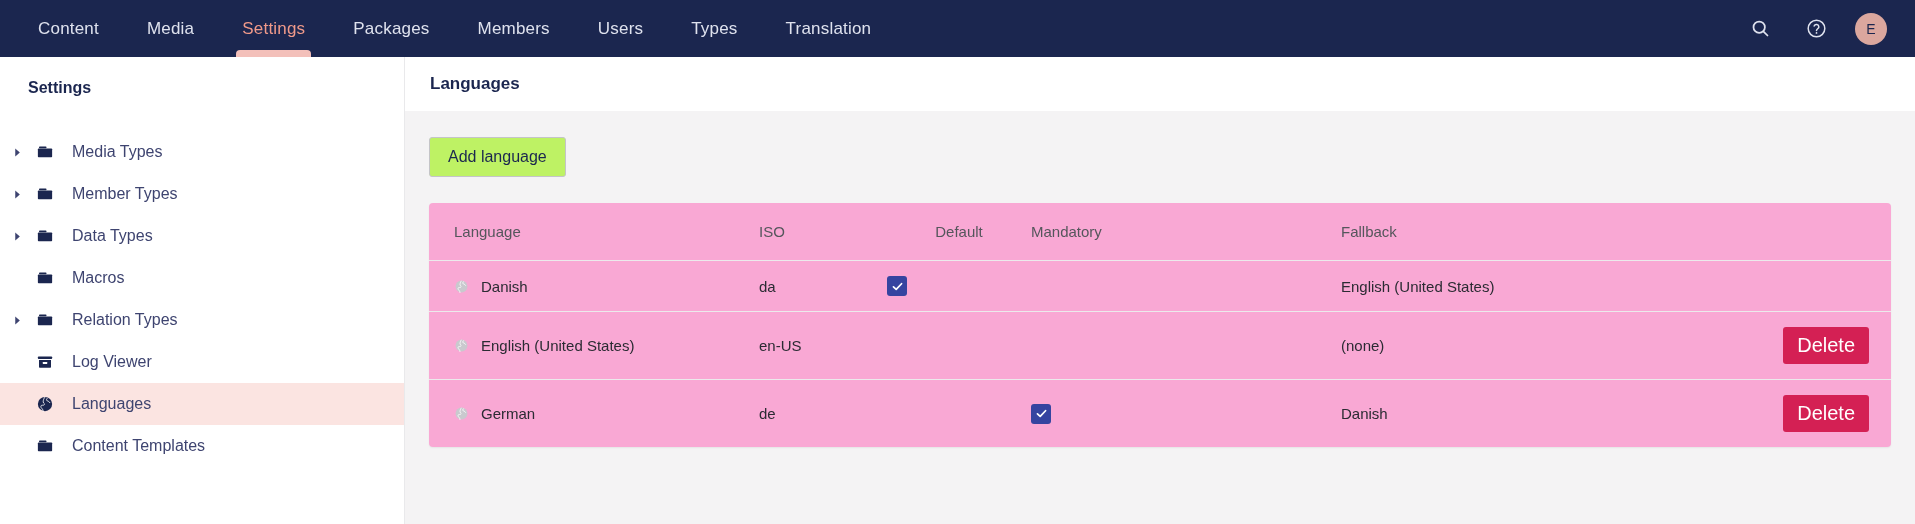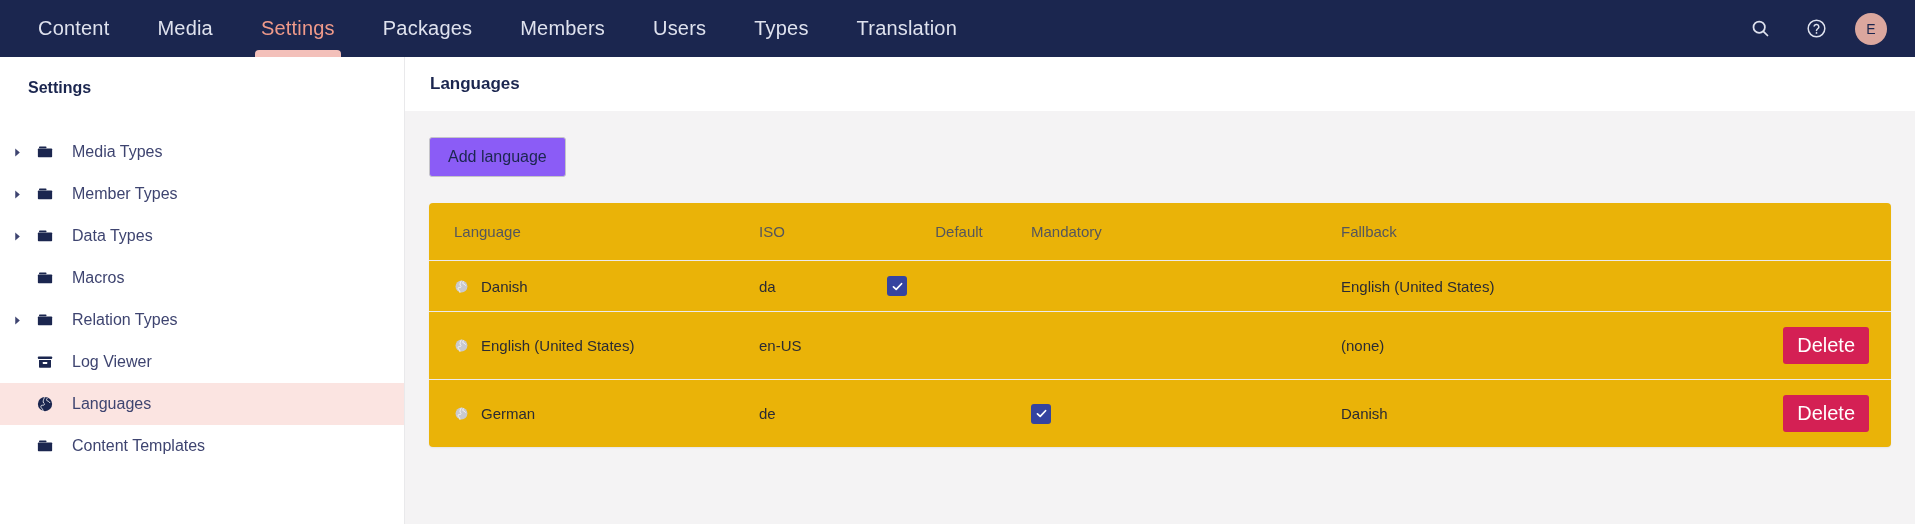--- a/index.html
+++ b/index.html
@@ -18,21 +18,21 @@
     display: flex;
     align-items: stretch;
     position: relative;
   }
   .nav-items { display: flex; align-items: stretch; padding-left: 14px; }
   .nav-item {
     position: relative;
     display: flex; align-items: center;
     padding: 0 24px;
     color: #dfe2ee;
-    font-size: 20px;
+    font-size: 17px;
     letter-spacing: .2px;
     cursor: pointer;
     white-space: nowrap;
   }
   .nav-item.active { color: #f09a8a; }
   .nav-item.active .nav-underline {
     position: absolute;
     left: 18px; right: 18px;
     bottom: 0;
     height: 7px;
@@ -112,34 +112,34 @@
     flex-shrink: 0;
   }
   .main-title { font-size: 17px; font-weight: bold; color: #1b264f; }
   .main-content {
     flex: 1;
     background: #f4f3f4;
     padding: 26px 24px 0 24px;
     overflow: hidden;
   }
   .btn-add {
-    background: #8b5cf6;
+    background: #bef264;
     border: 1px solid #c4c4c8;
     border-radius: 3px;
     color: #1b264f;
     font-size: 16px;
     font-family: "Liberation Sans", sans-serif;
     padding: 10px 18px;
     cursor: pointer;
     margin-bottom: 26px;
   }
 
   
   .table-card {
-    background: #eab308;
+    background: #f9a8d4;
     border-radius: 4px;
     box-shadow: 0 1px 2px rgba(0,0,0,.06);
     overflow: hidden;
   }
   table { width: 100%; border-collapse: collapse; table-layout: fixed; }
   thead th {
     text-align: left;
     font-size: 15px;
     font-weight: normal;
     color: #55565c;

